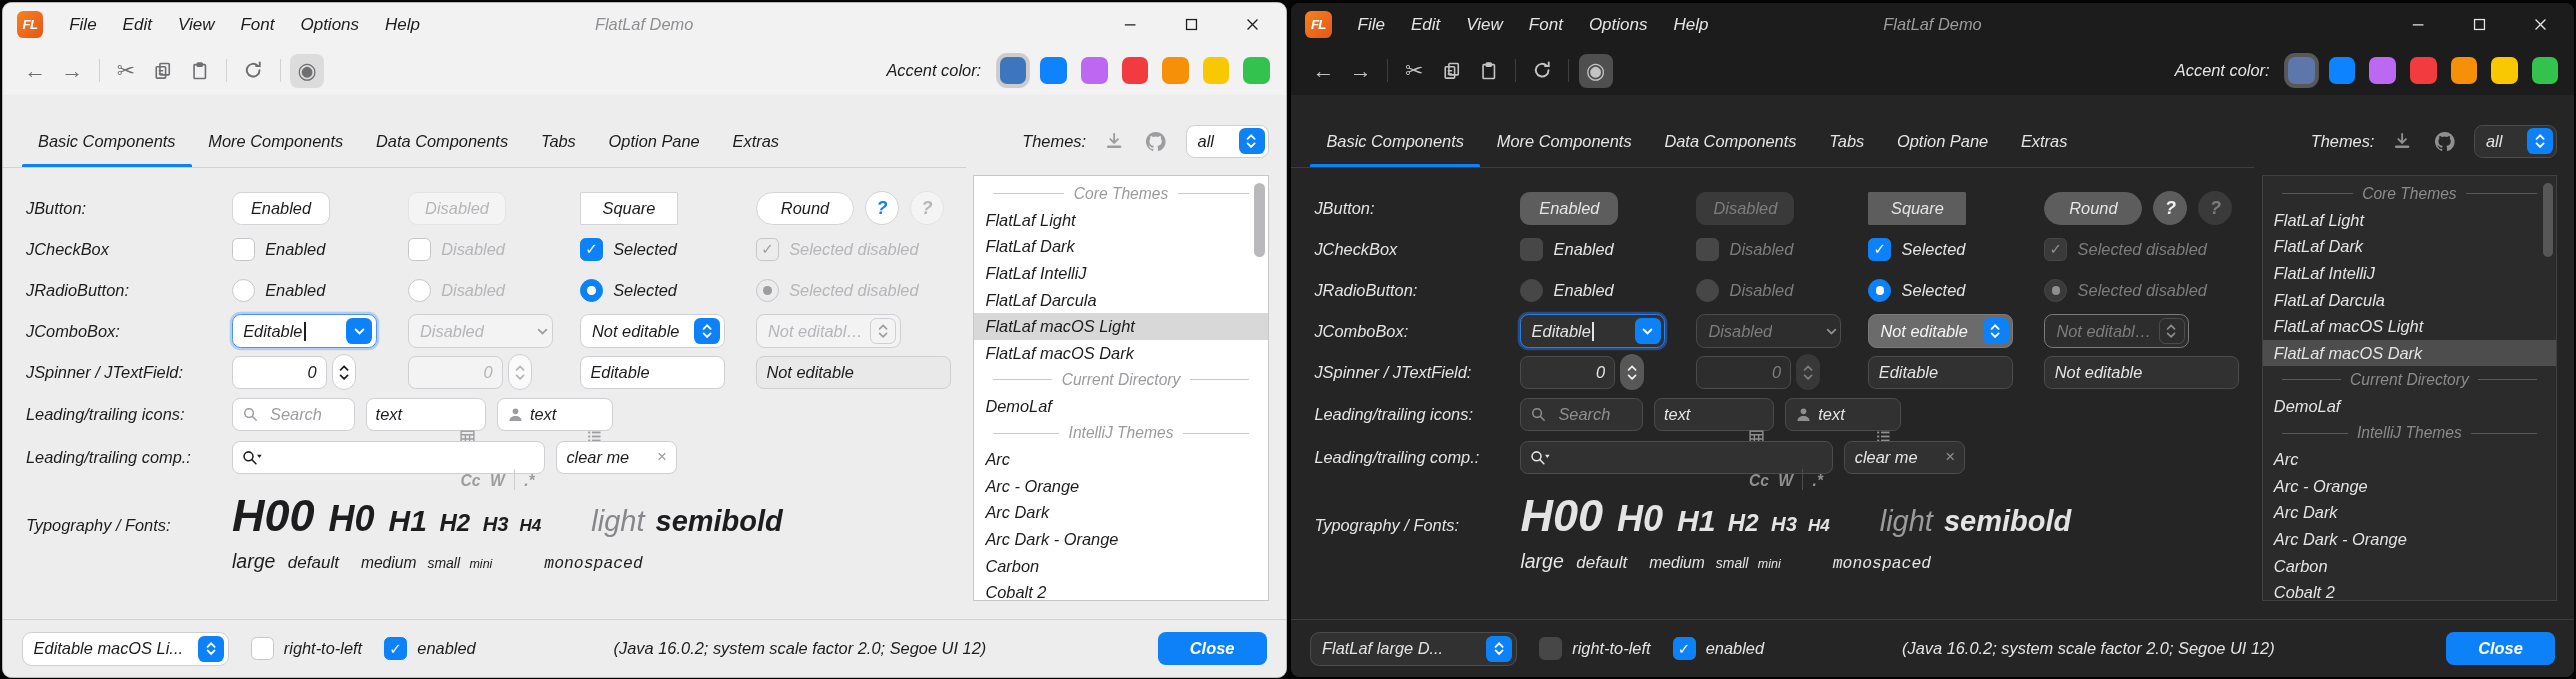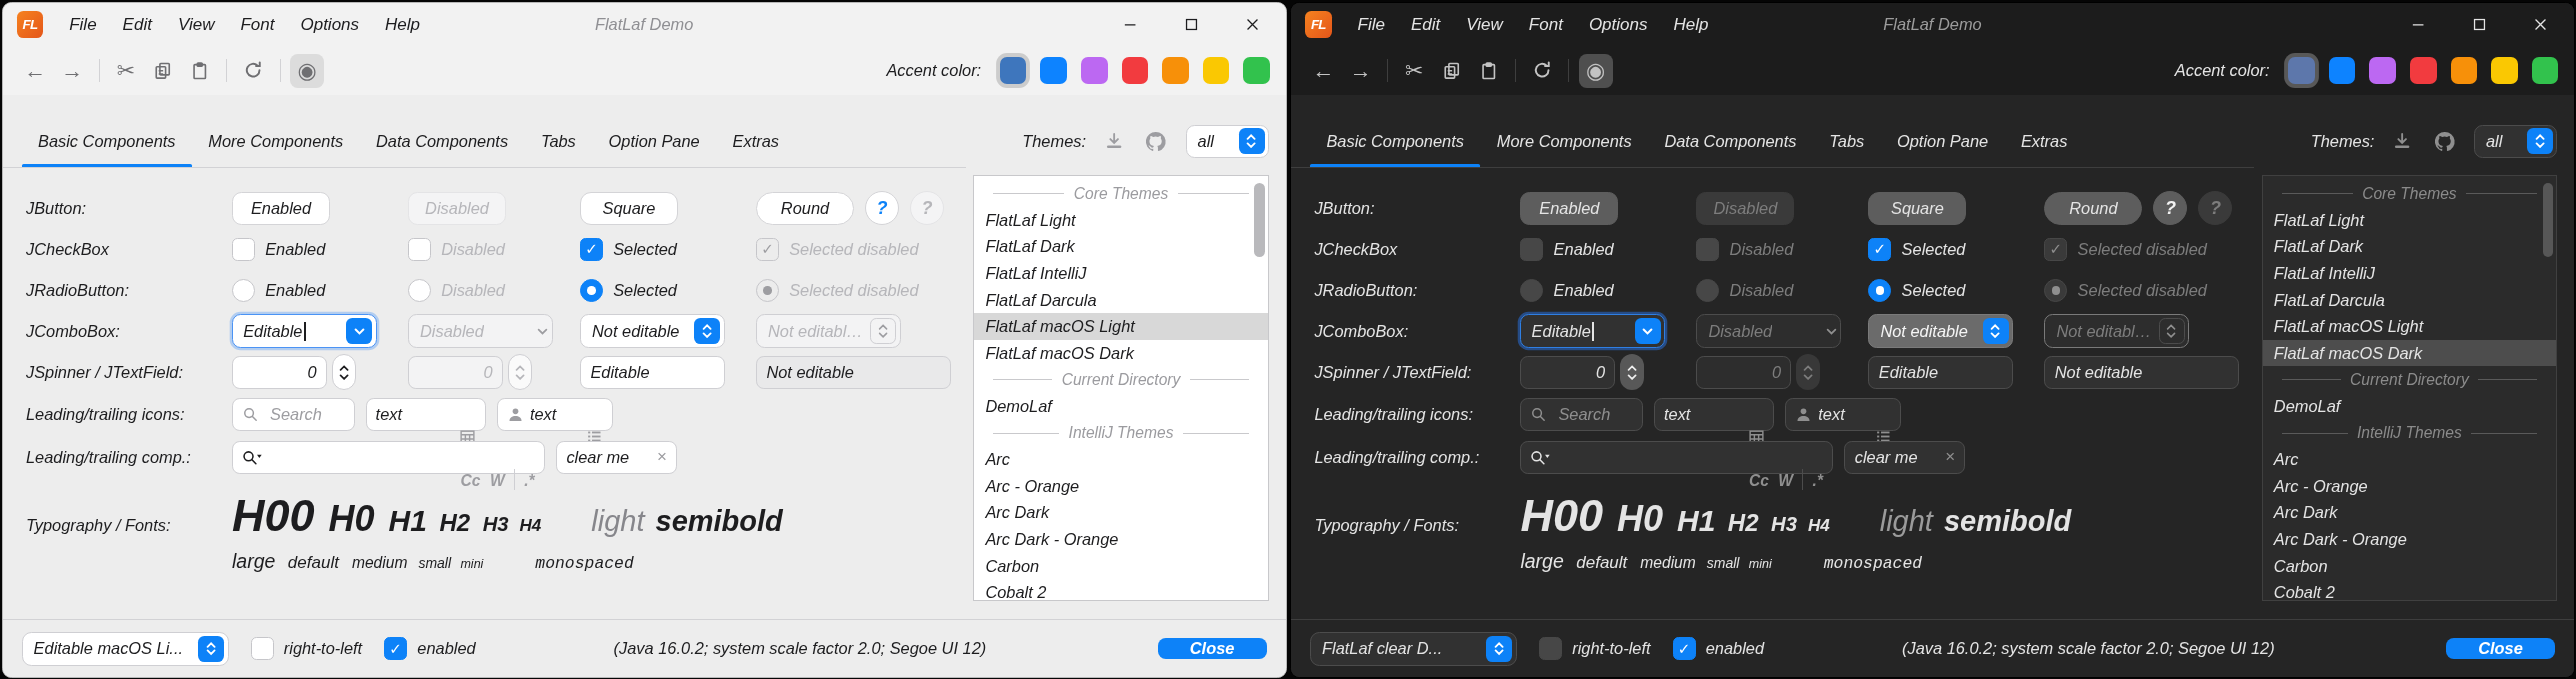--- a/index.html
+++ b/index.html
@@ -66,21 +66,21 @@
   
   .main { height:451px; display:flex; background:var(--bg); }
   .content { flex:1; padding:20.3px 0 0 23.4px; }
   .crow { display:flex; align-items:center; height:41px; }
   .rlabel { width:206px; font-size:16.4px; flex:none; }
   .cell { width:176px; flex:none; display:flex; align-items:center; }
   .cell.c2 { width:172px; } .cell.c3 { width:176px; } .cell.c4 { flex:1; width:auto; }
 
   .btn { width:98px; height:33px; display:inline-flex; align-items:center; justify-content:center; font-size:16.4px; border-radius:9.4px; background:var(--btn); border:0.8px solid var(--btn-border); color:var(--text); }
   .btn.disabled { background:var(--btn-dis); border-color:var(--btn-dis-border); color:var(--dim-text); }
-  .btn.square { border-radius:11px; }
+  .btn.square { border-radius:1px; }
   .btn.round { border-radius:16.4px; }
   .helpbtn { width:34px; height:34px; border-radius:50%; background:var(--btn); border:0.8px solid var(--btn-border); color:var(--accent); font-size:18px; font-weight:bold; display:inline-flex; align-items:center; justify-content:center; margin-left:11px; }
   .theme-dark .helpbtn { color:#f2f2f2; }
   .helpbtn.disabled { color:var(--dim-text); background:var(--btn-dis); border-color:var(--btn-dis-border); }
 
   .checkbox { width:23px; height:23px; border-radius:5.5px; background:var(--chk-bg); border:0.8px solid var(--chk-border); display:inline-flex; align-items:center; justify-content:center; color:transparent; font-size:15px; flex:none; }
   .checkbox.checked { background:var(--accent); border-color:var(--accent); color:#fff; }
   .checkbox.checked.dis { background:var(--chk-dis-bg); border-color:var(--chk-border); color:var(--icon-dim); }
   .radio { width:23px; height:23px; border-radius:50%; background:var(--chk-bg); border:0.8px solid var(--chk-border); display:inline-flex; align-items:center; justify-content:center; flex:none; }
   .radio.selected { background:var(--accent); border-color:var(--accent); }
@@ -123,41 +123,41 @@
   .xicon { margin-left:auto; color:var(--icon-dim); font-size:17px; }
   .gap14 { margin-left:11px; }
 
   .typo { margin-top:11px; }
   .typo-line1 { display:flex; align-items:baseline; }
   .t-h00{font-size:45px;font-weight:bold;} .t-h0{font-size:36px;font-weight:bold;margin-left:14px;}
   .t-h1{font-size:30px;font-weight:bold;margin-left:14px;} .t-h2{font-size:24px;font-weight:bold;margin-left:12.5px;}
   .t-h3{font-size:20.3px;font-weight:bold;margin-left:12.5px;} .t-h4{font-size:17px;font-weight:bold;margin-left:11px;}
   .t-light{font-size:29px;font-weight:300;margin-left:50px;color:var(--muted);} .t-semibold{font-size:29px;font-weight:bold;margin-left:11px;}
   .typo-line2 { display:flex; align-items:baseline; margin-top:7.8px; }
-  .t-large{font-size:19.5px;} .t-default{font-size:17px;margin-left:12.5px;} .t-medium{font-size:15.6px;margin-left:13px;}
+  .t-large{font-size:19.5px;} .t-default{font-size:17px;margin-left:12.5px;} .t-medium{font-size:15.6px;margin-left:22px;}
   .t-small{font-size:14px;margin-left:11px;} .t-mini{font-size:12.5px;margin-left:9.4px;}
   .t-mono{font-family:"Liberation Mono","DejaVu Sans Mono",monospace;font-size:16.4px;margin-left:52px;}
 
   
   .themes-panel { width:320px; flex:none; padding:7.8px 17px 0 7.8px; }
   .themes-list { height:426px; border:0.8px solid var(--list-border); background:var(--list-bg); position:relative; overflow:hidden; padding-top:3.9px; }
   .titem { height:26.6px; line-height:26.6px; padding-left:11px; font-size:16.4px; white-space:nowrap; }
   .theme-light .sel-light { background:var(--sel-row); }
   .theme-dark .sel-dark { background:var(--sel-row); }
   .lsep { display:flex; align-items:center; gap:9.4px; color:var(--sep-text); height:26.6px; font-size:15.6px; padding:0 19px; }
   .lsep::before,.lsep::after { content:""; flex:1; height:0.8px; background:var(--sep-line); }
   .scroll-thumb { position:absolute; right:3.1px; top:6.3px; width:10.2px; height:74px; border-radius:5.5px; background:var(--thumb); }
 
   
   .statusbar { height:59px; border-top:0.8px solid var(--divider); display:flex; align-items:center; padding:0 19px; position:relative; background:var(--bg); }
   .lf-combo { width:207px; height:34px; border-radius:9.4px; background:var(--field); border:0.8px solid var(--field-border); display:flex; align-items:center; padding:0 3.9px 0 11px; font-size:16.4px; }
   .lf-combo .val { white-space:nowrap; overflow:hidden; text-overflow:ellipsis; }
   .sb-check { display:flex; align-items:center; margin-left:22px; }
   .status-text { position:absolute; left:611px; font-size:16.4px; color:var(--text); }
-  .close-btn { position:absolute; right:19px; width:109px; height:21px; border-radius:7.8px; background:var(--accent); color:#fff; font-size:16.4px; font-weight:bold; display:flex; align-items:center; justify-content:center; }
+  .close-btn { position:absolute; right:19px; width:109px; height:33px; border-radius:7.8px; background:var(--accent); color:#fff; font-size:16.4px; font-weight:bold; display:flex; align-items:center; justify-content:center; }
 </style>
 </head>
 <body>
 
 <div class="window theme-light w0">
 
   <div class="titlebar">
     <div class="logo">FL</div>
     <span class="menu-item">File</span>
     <span class="menu-item">Edit</span>
@@ -900,21 +900,21 @@
         <div class="titem">Arc Dark - Orange</div>
         <div class="titem">Carbon</div>
         <div class="titem">Cobalt 2</div>
         <span class="scroll-thumb"></span>
       </div>
     </div>
   </div>
 
   <div class="statusbar">
     <div class="lf-combo">
-      <span class="val">FlatLaf clear D...</span>
+      <span class="val">FlatLaf large D...</span>
       <span class="stepper">
         <svg width="10.2" height="6.3" viewBox="0 0 14 9" fill="none" stroke="currentColor" stroke-width="2.6" stroke-linecap="round">
             <path d="M2 7l5-5 5 5"></path>
           </svg>
         <svg width="10.2" height="6.3" viewBox="0 0 14 9" fill="none" stroke="currentColor" stroke-width="2.6" stroke-linecap="round">
             <path d="M2 2l5 5 5-5"></path>
           </svg>
       </span>
     </div>
     <span class="sb-check">

